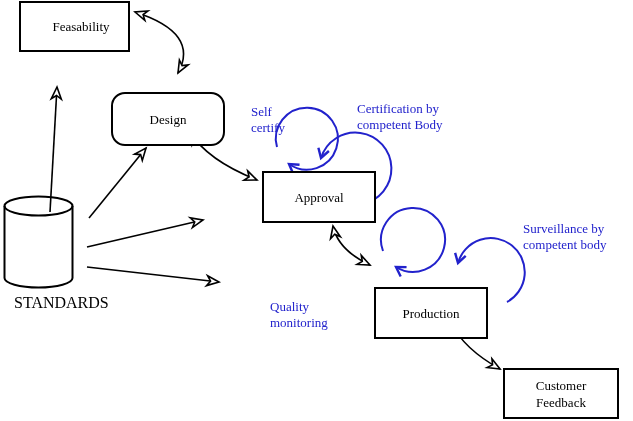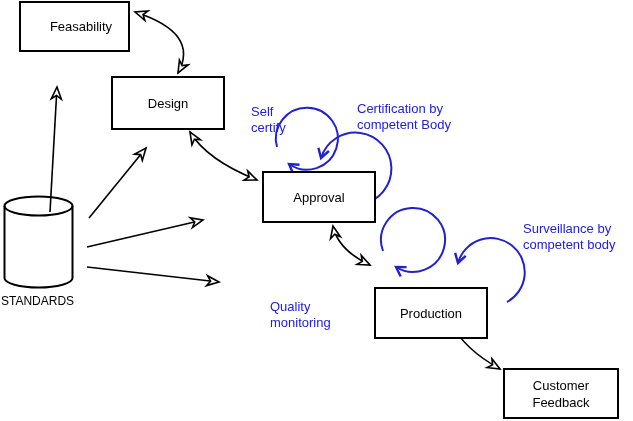--- a/index.html
+++ b/index.html
@@ -1,45 +1,45 @@
 <!DOCTYPE html>
 <html style="--annotation-blue: #2222cc; --line-black: #000000; --box-fill: #ffffff;"><head>
 <meta charset="utf-8">
 <style>
   html,body{margin:0;padding:0;background:#fff;}
   #canvas{
     position:relative;width:633px;height:421px;background:#fff;
-    font-family:Liberation Sans, sans-serif;overflow:hidden;
+    font-family:Liberation Serif, serif;overflow:hidden;
   }
   #connector-layer{position:absolute;left:0;top:0;}
   .lk{fill:none;stroke:var(--line-black,#000);stroke-width:1.6px;}
   .loop{fill:none;stroke:var(--annotation-blue,#2222cc);stroke-width:2px;}
   .cyl{fill:none;stroke:var(--line-black,#000);stroke-width:2px;}
   .head-black{fill:#fff;stroke:var(--line-black,#000);stroke-width:1.6px;stroke-linejoin:miter;}
   .head-blue{fill:none;stroke:var(--annotation-blue,#2222cc);stroke-width:2.4px;stroke-linejoin:miter;}
   .box{
     position:absolute;background:var(--box-fill,#fff);
     border:2px solid var(--line-black,#000);box-sizing:border-box;
     display:flex;flex-direction:column;align-items:center;justify-content:center;
     font-size:13px;color:#000;text-align:center;line-height:17px;
   }
   #box-feasability{left:19px;top:1px;width:111px;height:51px;padding-left:13px;}
-  #box-design{left:111px;top:76px;width:114px;height:54px;}
+  #box-design{left:111px;top:92px;width:114px;height:54px;border-radius:14px;}
   #box-approval{left:262px;top:171px;width:114px;height:52px;text-align:center;}
   #box-production{left:374px;top:268px;width:114px;height:52px;margin-top:19px;}
   #box-customer{left:503px;top:368px;width:116px;height:51px;text-align:right;}
   .ann{
     position:absolute;color:var(--annotation-blue,#2222cc);
     font-size:13px;line-height:16px;white-space:nowrap;
   }
   #ann-self{left:251px;top:104px;}
   #ann-cert{left:357px;top:101px;}
   #ann-surv{left:523px;top:221px;}
   #ann-qual{left:270px;top:299px;}
-  #standards-label{position:absolute;left:1px;top:294px;font-size:12px;color:#000;text-align:center;}
+  #standards-label{position:absolute;left:14px;top:294px;font-size:16px;color:#000;text-align:center;}
 </style>
 </head>
 <body>
 
 <div id="canvas">
 
   <svg id="connector-layer" width="633" height="421" viewBox="0 0 633 421" xmlns="http://www.w3.org/2000/svg">
     <defs>
       <marker id="mk-black" markerUnits="userSpaceOnUse" markerWidth="16" markerHeight="14" refX="13.5" refY="7" orient="auto-start-reverse" style="overflow:visible">
         <path class="head-black" d="M 1.5 2 L 13.5 7 L 1.5 12 L 5 7 Z"></path>

